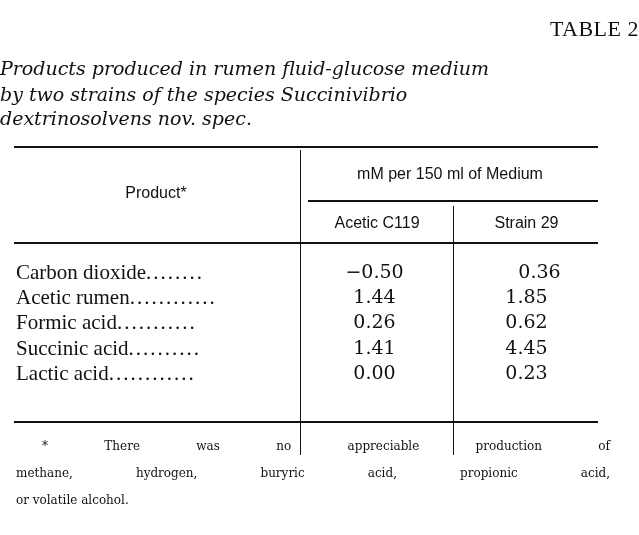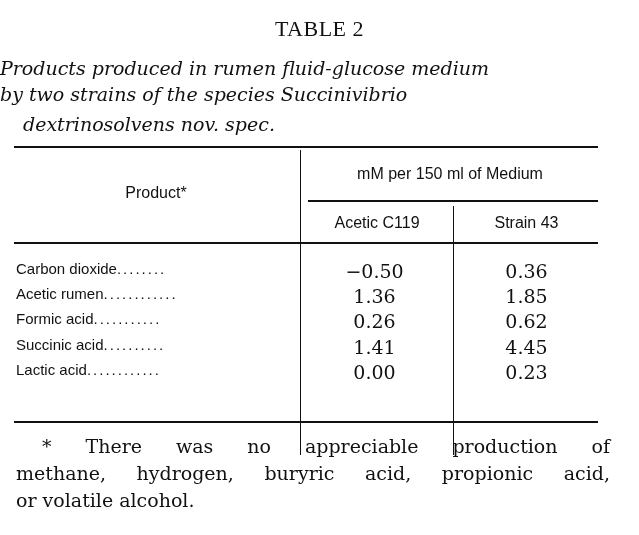--- a/index.html
+++ b/index.html
@@ -1,57 +1,57 @@
 <!DOCTYPE html>
 <html><head>
   <meta charset="utf-8">
   <style>
     html, body { margin: 0; padding: 0; background: #ffffff; }
     body { width: 639px; height: 535px; position: relative; overflow: hidden; color: #111; font-family: "DejaVu Serif", "Liberation Serif", serif; }
     .abs { position: absolute; }
-    .title { left: 0; width: 639px; top: 16px; text-align: center; font-family: "Liberation Serif", serif; font-size: 22px; letter-spacing: 0.5px; }
+    .title { left: 0; width: 639px; top: 16px; text-align: right; font-family: "Liberation Serif", serif; font-size: 22px; letter-spacing: 0.5px; }
     .caption { left: 0; width: 610px; text-align: left; font-family: "DejaVu Serif", serif; font-style: italic; font-size: 19px; line-height: 26px; }
     .rule { background: #111; height: 2px; }
     .vrule { background: #111; width: 1px; }
     .hdr { font-family: Liberation Sans, sans-serif; font-size: 16px; text-align: center; }
-    .row-label { left: 16px; width: 278px; font-family: Liberation Sans, sans-serif; font-size: 15px; white-space: nowrap; overflow: hidden; }
+    .row-label { left: 16px; width: 278px; font-family: Liberation Serif, serif; font-size: 21px; white-space: nowrap; overflow: hidden; }
     .row-label .dots { letter-spacing: 2px; }
     .val { font-family: "DejaVu Serif", serif; font-size: 19px; text-align: center; }
-    .foot { left: 16px; width: 594px; font-family: "DejaVu Serif", serif; font-size: 19px; line-height: 27px; text-align: justify; }
+    .foot { left: 16px; width: 594px; font-family: "DejaVu Serif", serif; font-size: 12px; line-height: 27px; text-align: justify; }
   </style>
 </head>
 <body>
 
 <div class="abs title">TABLE 2</div>
 
 <div class="abs caption" style="top:55px;">Products produced in rumen fluid-glucose medium</div>
 <div class="abs caption" style="top:81px;">by two strains of the species Succinivibrio</div>
-<div class="abs caption" style="top:111px;padding-left:23px;">dextrinosolvens nov. spec.</div>
+<div class="abs caption" style="top:105px;">dextrinosolvens nov. spec.</div>
 
 <div class="abs rule" style="left:14px; width:584px; top:146px;"></div>
 
 <div class="abs vrule" style="left:300px; top:150px; height:305px;"></div>
 <div class="abs vrule" style="left:453px; top:206px; height:249px;"></div>
 
 <div class="abs hdr" style="left:16px; width:280px; top:184px;">Product*</div>
 <div class="abs hdr" style="left:302px; width:296px; top:165px;">mM per 150 ml of Medium</div>
 <div class="abs rule" style="left:308px; width:290px; top:200px; height:1.5px;"></div>
 <div class="abs hdr" style="left:302px; width:150px; top:214px;">Acetic C119</div>
-<div class="abs hdr" style="left:455px; width:143px; top:214px;">Strain 43</div>
+<div class="abs hdr" style="left:455px; width:143px; top:214px;">Strain 29</div>
 
 <div class="abs rule" style="left:14px; width:584px; top:242px; height:1.5px;"></div>
 
 <div>
   <div class="abs row-label" style="top:260px;"><span>Carbon dioxide</span><span class="dots">........</span></div>
   <div class="abs val" style="left:302px; width:145px; top:260px;">−0.50</div>
-  <div class="abs val" style="left:455px; width:143px; top:260px;">0.36</div>
+  <div class="abs val" style="left:468px; width:143px; top:260px;">0.36</div>
 </div>
 <div>
   <div class="abs row-label" style="top:285px;"><span>Acetic rumen</span><span class="dots">............</span></div>
-  <div class="abs val" style="left:302px; width:145px; top:285px;">1.36</div>
+  <div class="abs val" style="left:302px; width:145px; top:285px;">1.44</div>
   <div class="abs val" style="left:455px; width:143px; top:285px;">1.85</div>
 </div>
 <div>
   <div class="abs row-label" style="top:310px;"><span>Formic acid</span><span class="dots">...........</span></div>
   <div class="abs val" style="left:302px; width:145px; top:310px;">0.26</div>
   <div class="abs val" style="left:455px; width:143px; top:310px;">0.62</div>
 </div>
 <div>
   <div class="abs row-label" style="top:336px;"><span>Succinic acid</span><span class="dots">..........</span></div>
   <div class="abs val" style="left:302px; width:145px; top:336px;">1.41</div>

